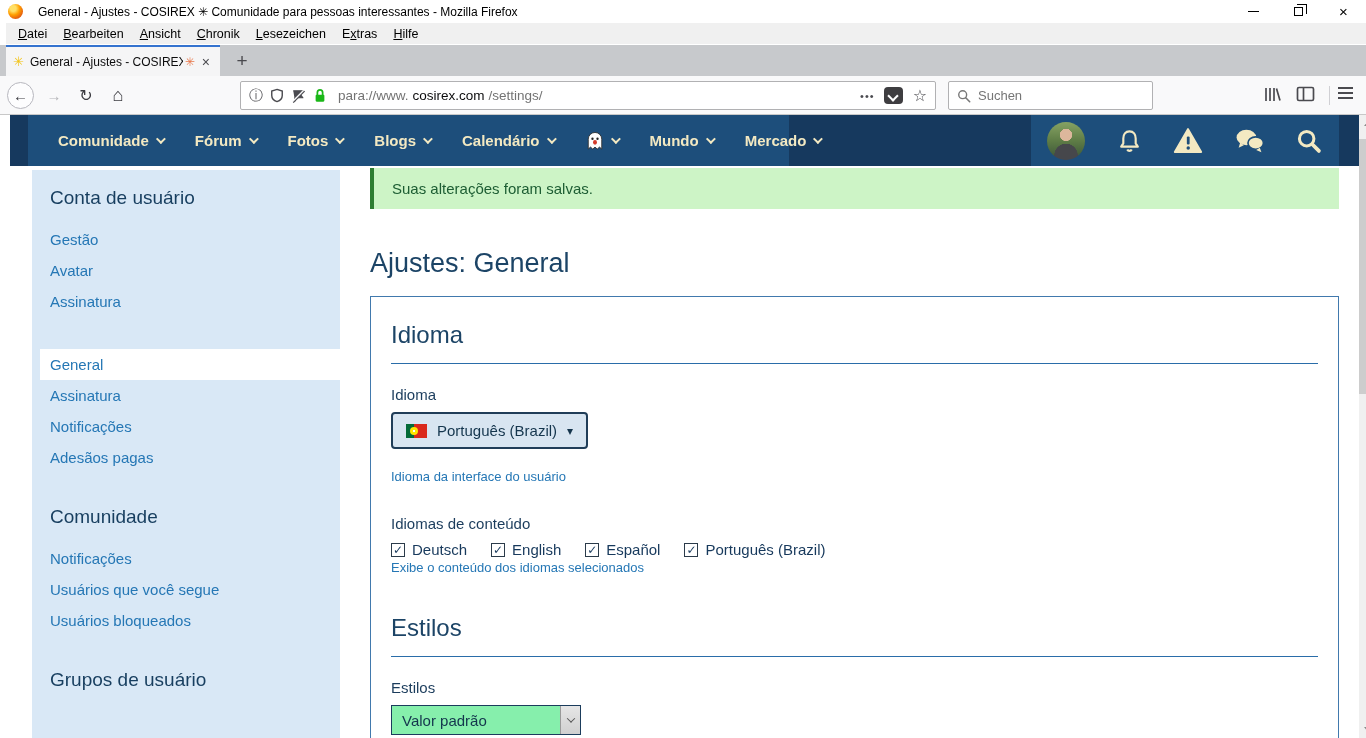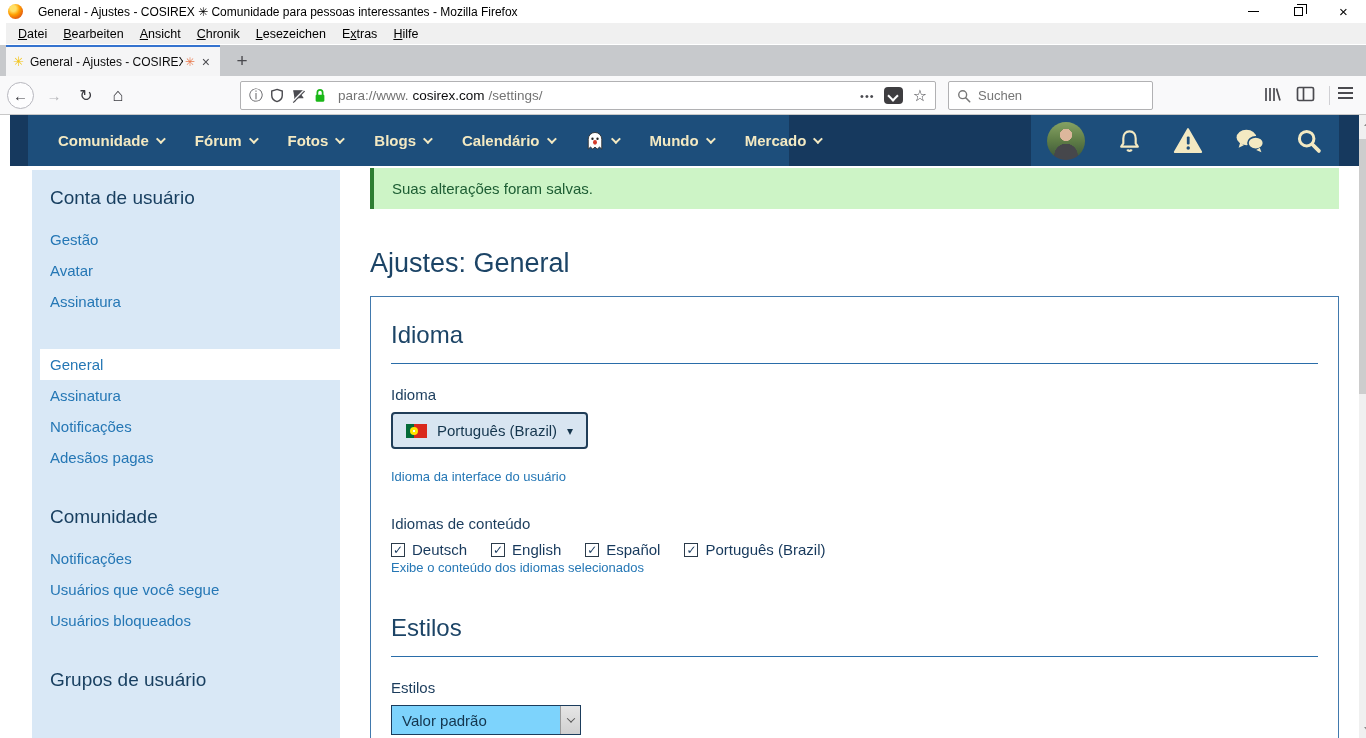--- a/index.html
+++ b/index.html
@@ -89,21 +89,21 @@
   #lang-btn { display:inline-flex; align-items:center; gap:10px; height:37px; padding:0 13px; background:#d8e5f1; border:2px solid #203d58; border-radius:4px; font-size:15px; color:#14354d; }
   .flag-pt { width:21px; height:14px; background:linear-gradient(90deg,#046a38 0 40%,#da291c 40% 100%); position:relative; }
   .flag-pt::after { content:''; position:absolute; left:4px; top:3px; width:8px; height:8px; border-radius:50%;
     background: radial-gradient(circle, #fff 0 25%, #ffe600 26% 100%); }
   .caret { font-size:12px; color:#14354d; }
   .mt26 { margin-top:26px; }
   .cb-row { display:flex; align-items:center; gap:24px; margin-top:12px; }
   .cb-item { display:flex; align-items:center; gap:7px; font-size:15px; color:#17395c; }
   .cb-box { width:14px; height:14px; border:1px solid #2b3b4a; background:#fff; display:flex; align-items:center; justify-content:center; font-size:12px; line-height:1; color:#17395c; }
   .styles-gap { margin-top:38px; }
-  #style-select { width:190px; height:30px; border:1px solid #1b3c5c; display:flex; align-items:stretch; background:#7dd3fc; }
+  #style-select { width:190px; height:30px; border:1px solid #1b3c5c; display:flex; align-items:stretch; background:#86efac; }
   .sel-text { flex:1; display:flex; align-items:center; padding-left:10px; font-size:15px; color:#14354d; }
   .sel-btn { width:20px; background:linear-gradient(#e6e6e6,#d0d0d0); border-left:1px solid #9a9a9a; display:flex; align-items:center; justify-content:center; }
   .sel-chev { width:6px; height:6px; border-right:1.5px solid #555; border-bottom:1.5px solid #555; transform:rotate(45deg) translate(-1px,-1px); }
 
   .hamburger span { display:block; width:15px; height:2px; background:#4a4a4f; margin:3px 0; }
   svg { display:block; }
 </style>
 </head>
 <body>
 

